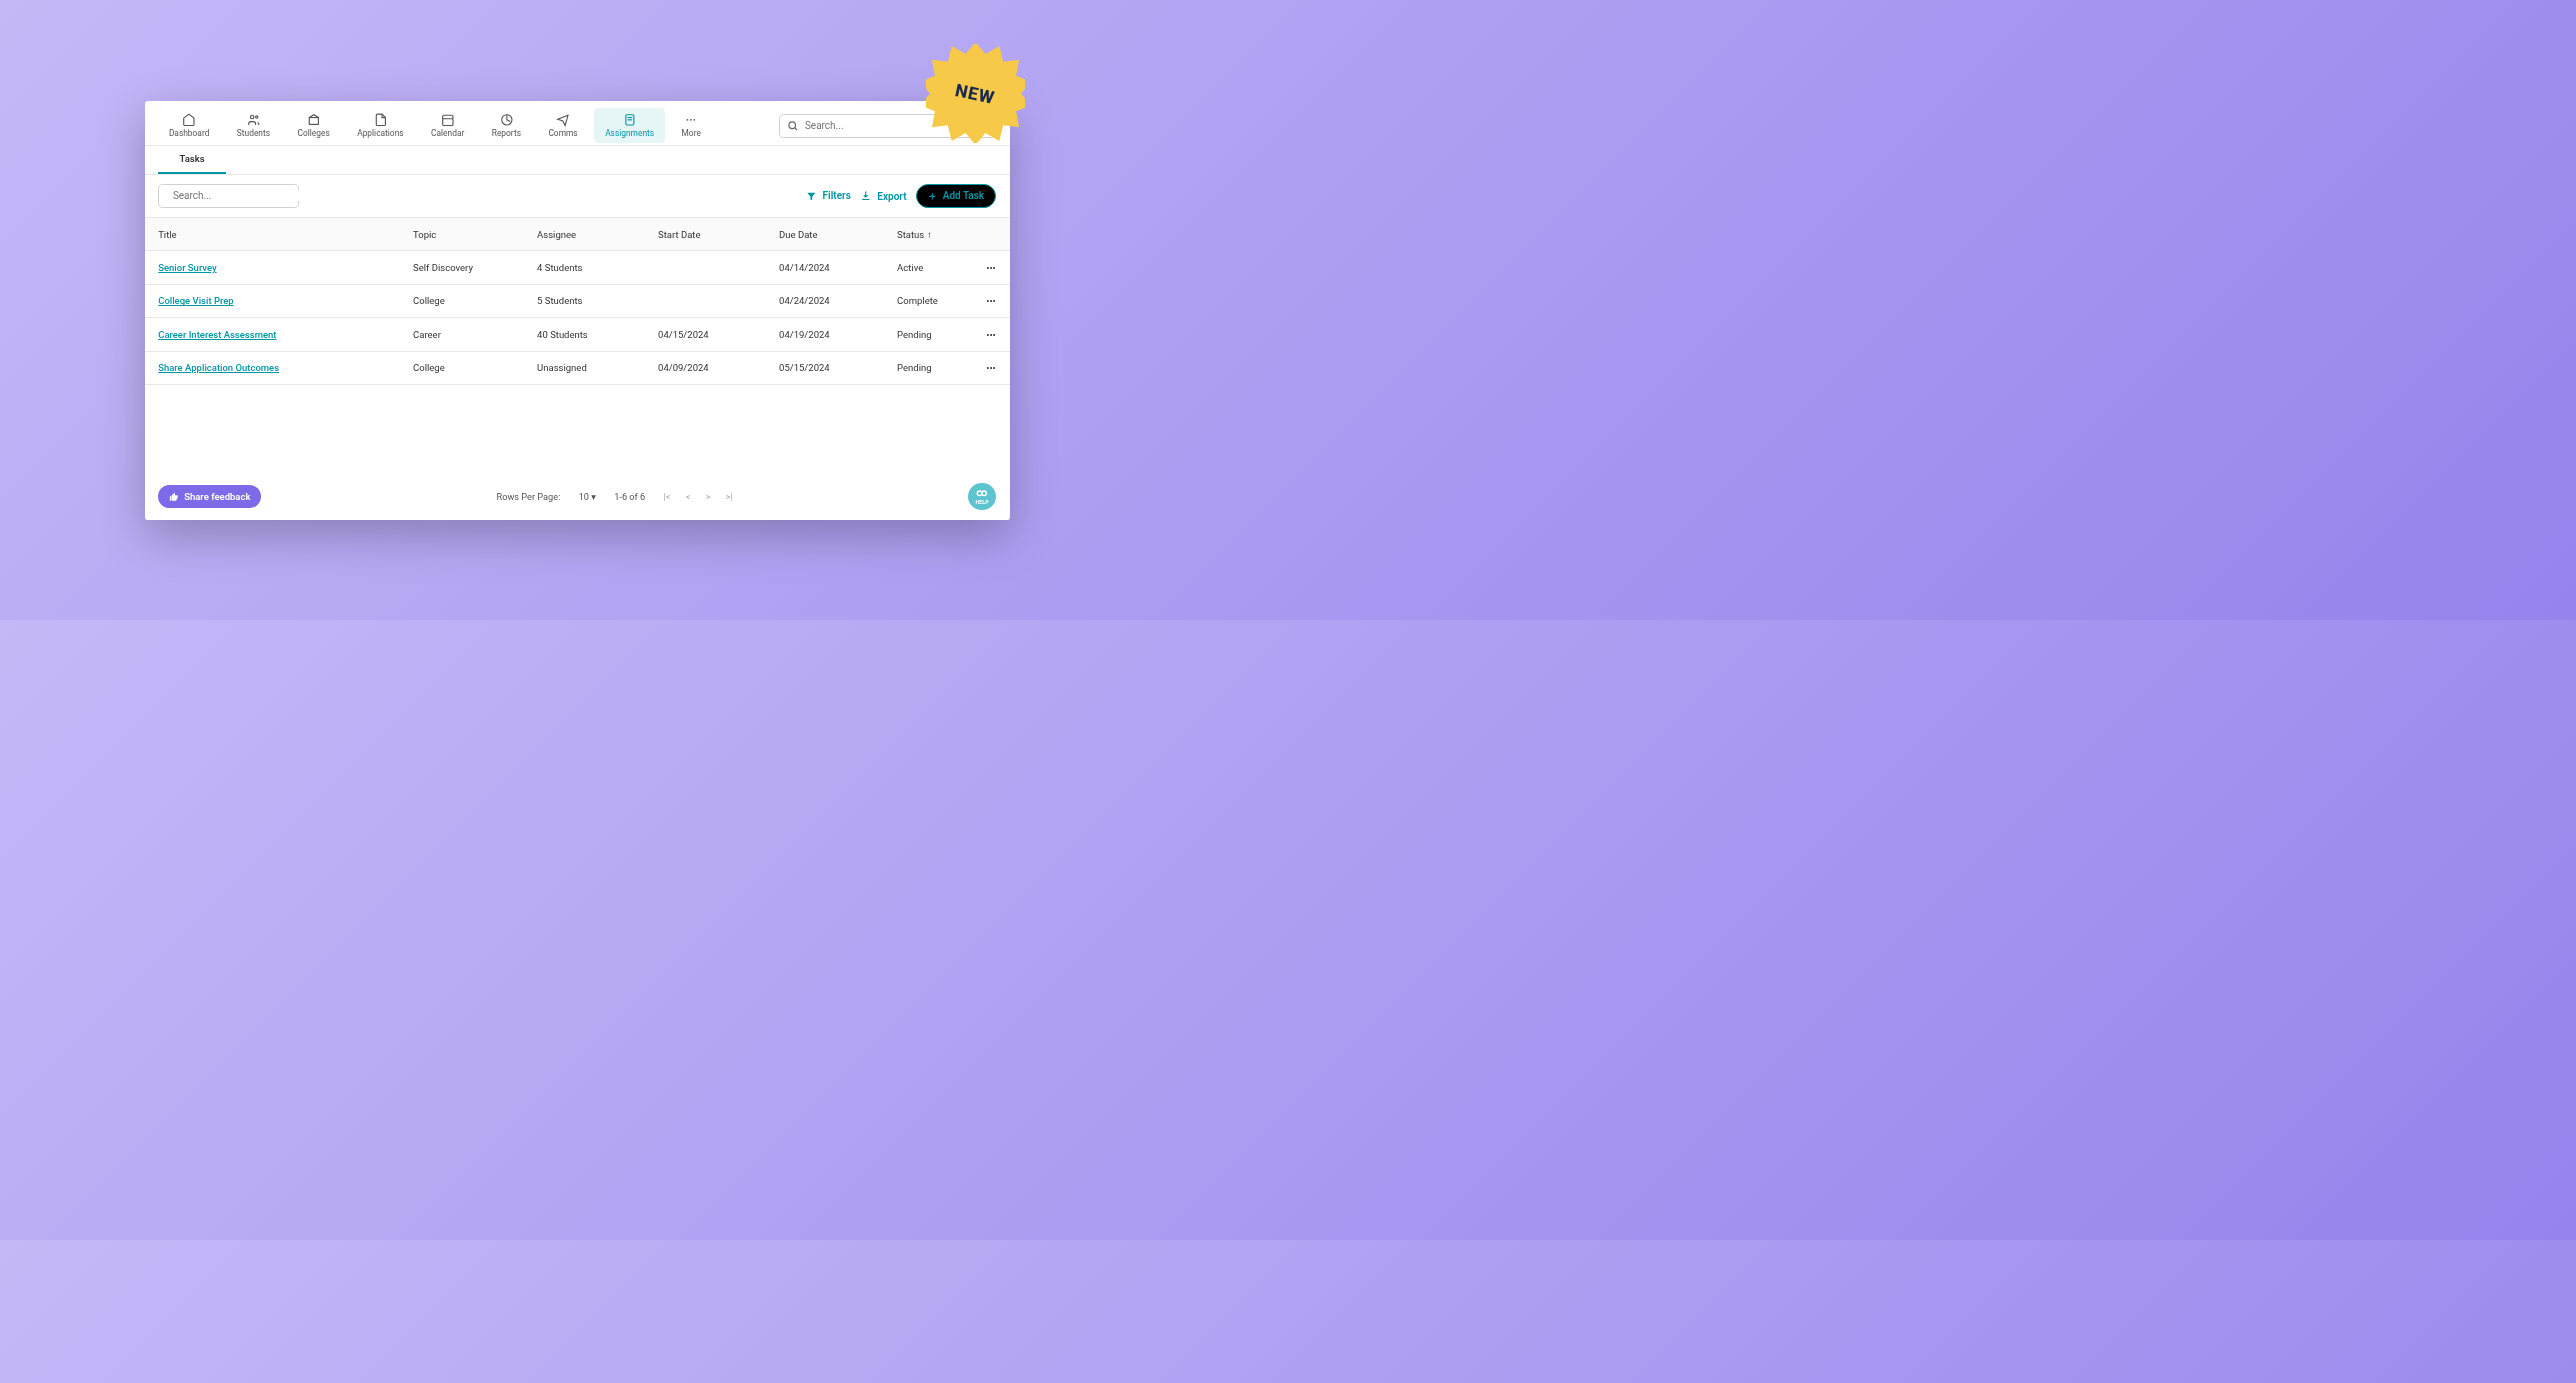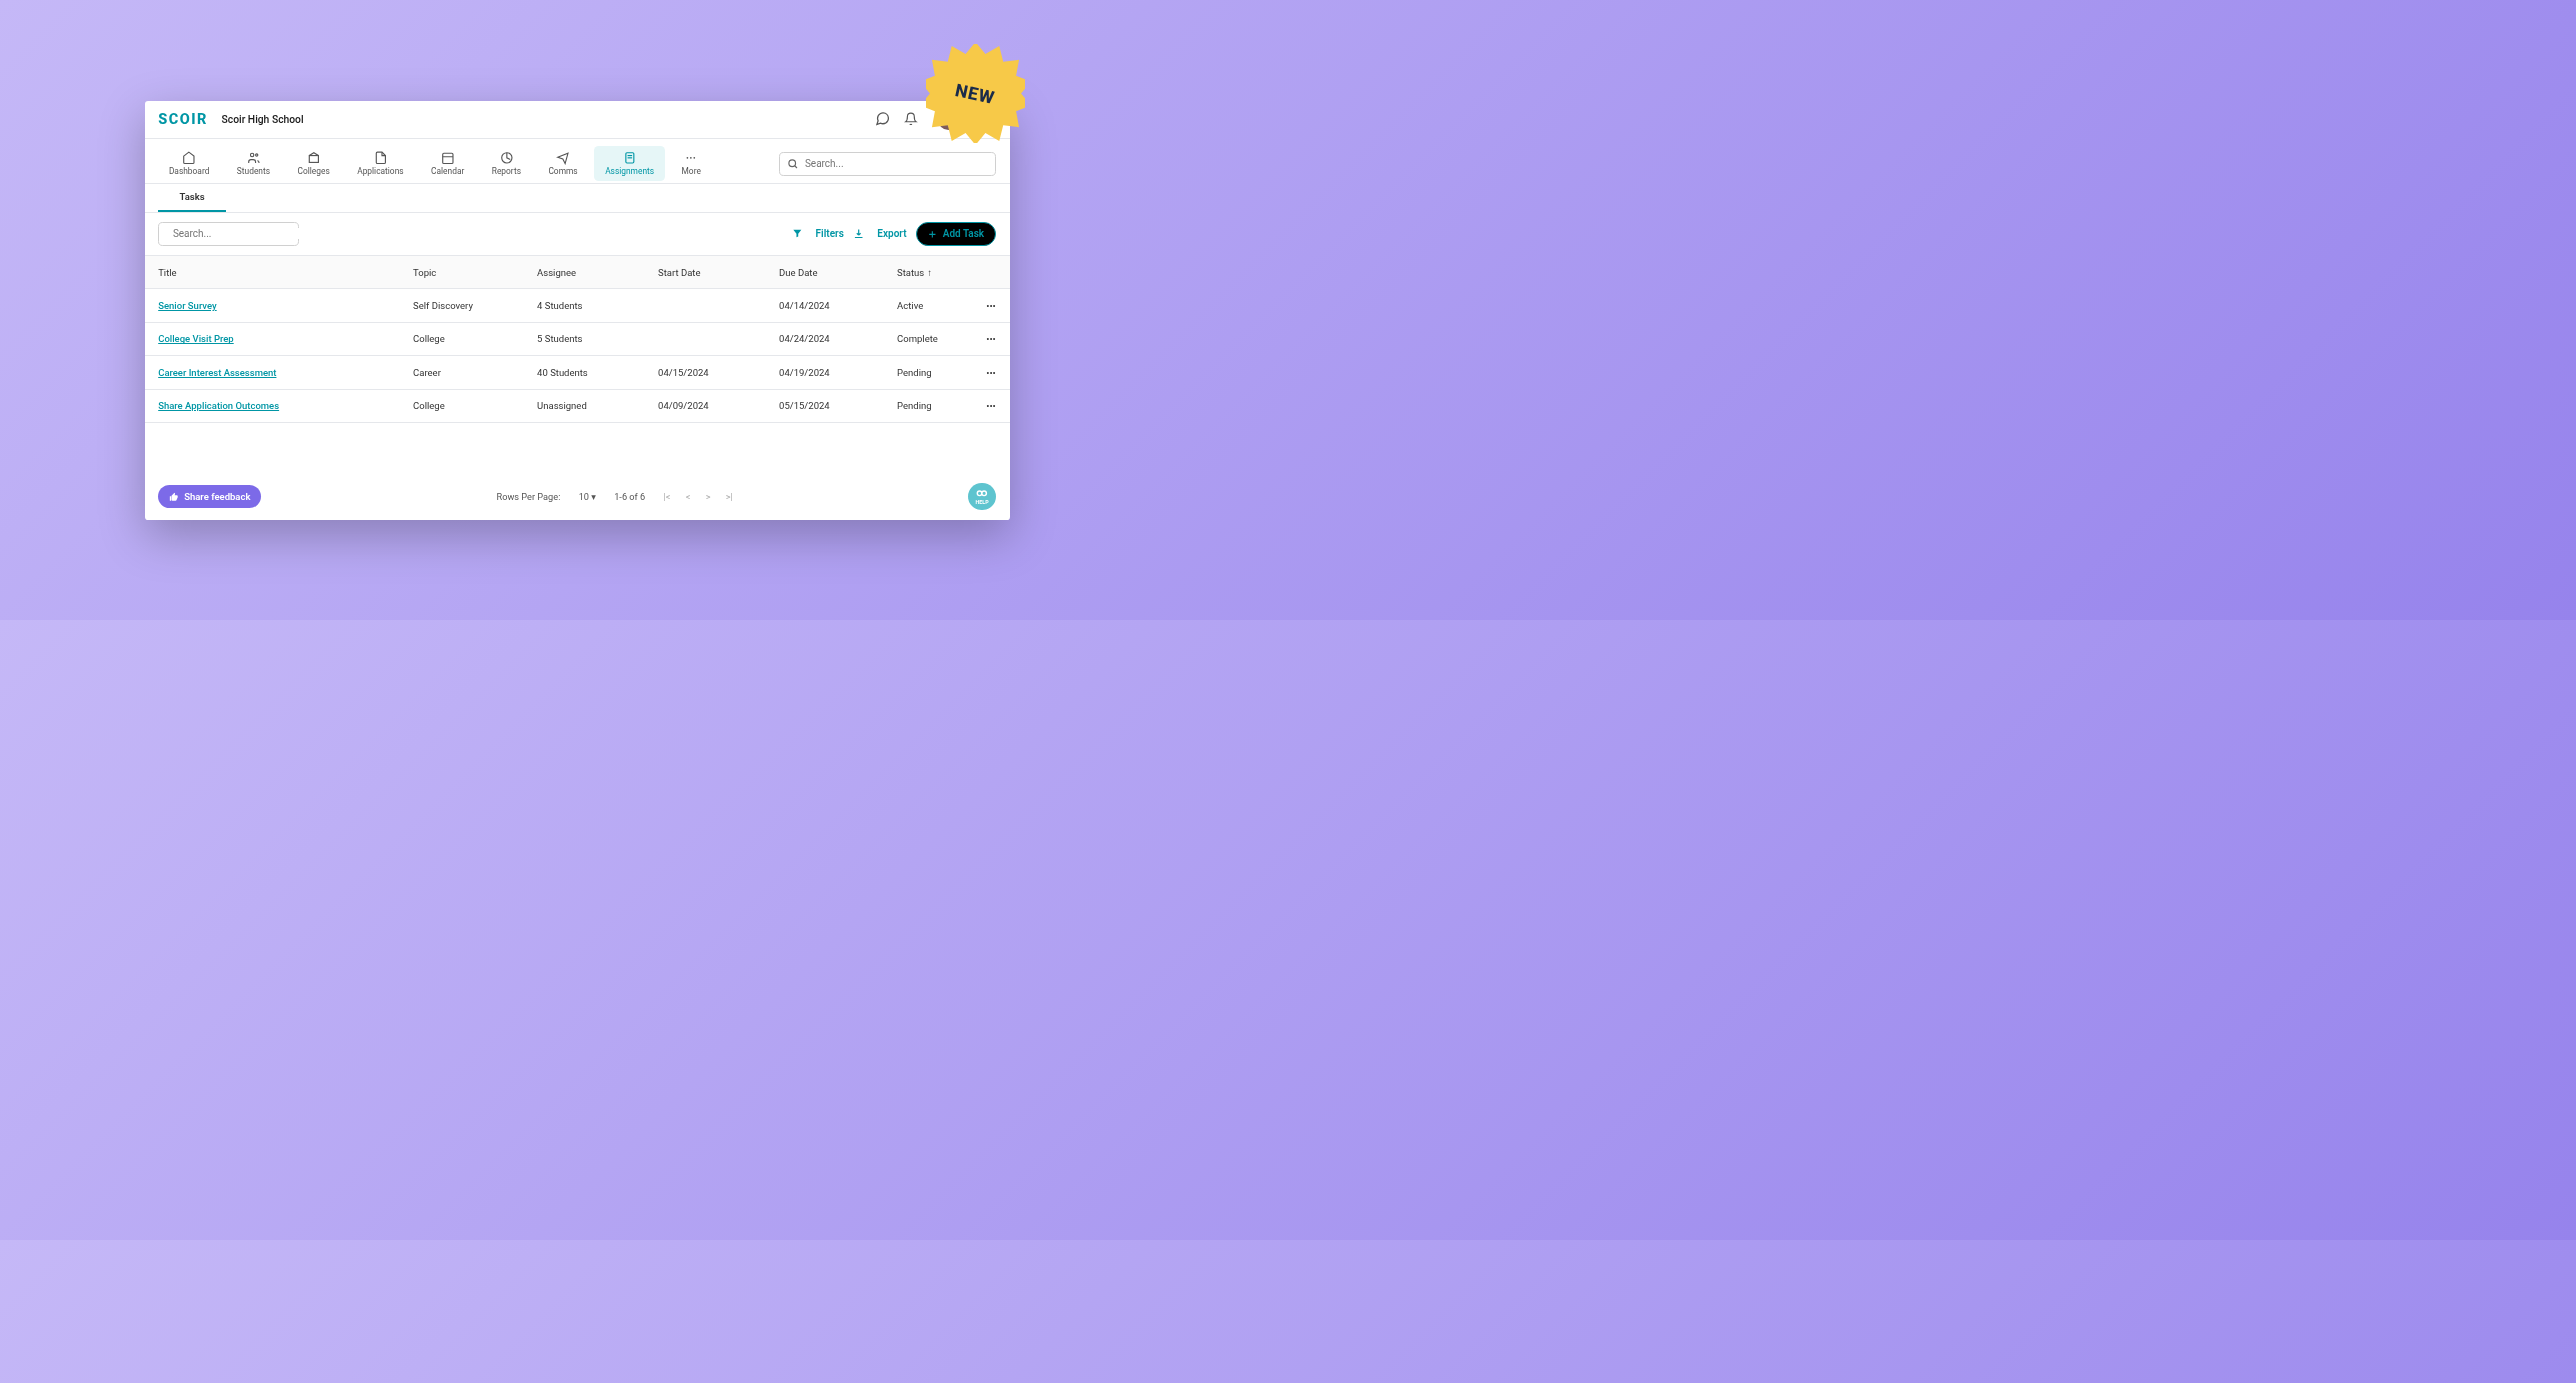--- a/index.html
+++ b/index.html
@@ -18,21 +18,21 @@
 .nav-item svg { width: 13.7px; height: 13.7px; }
 .nav-spacer { flex: 1; }
 .search-box { display: flex; align-items: center; border: 0.8px solid #d0d0d0; border-radius: 4.6px; padding: 5.3px 7.6px; width: 217px; gap: 6.1px; }
 .search-box input { border: none; outline: none; font-size: 10px; flex: 1; }
 .sub-tabs { display: flex; padding: 0 13.7px; border-bottom: 0.8px solid #e5e7eb; }
 .sub-tab { padding: 7.6px 21.4px; font-size: 9.5px; font-weight: 600; color: #333; border-bottom: 2.3px solid #0096a5; }
 .toolbar { display: flex; align-items: center; padding: 9.2px 13.7px; gap: 9.2px; }
 .small-search { display: flex; align-items: center; border: 0.8px solid #d0d0d0; border-radius: 4.6px; padding: 5.3px 7.6px; width: 141px; gap: 6.1px; }
 .small-search input { border: none; outline: none; font-size: 10px; flex: 1; }
 .toolbar-spacer { flex: 1; }
-.tool-link { display: flex; align-items: flex-start; gap: 13px; color: #0096a5; font-size: 10px; font-weight: 600; cursor: pointer; }
+.tool-link { display: flex; align-items: flex-end; gap: 6px; color: #0096a5; font-size: 10px; font-weight: 600; cursor: pointer; }
 .add-btn { display: flex; align-items: center; gap: 4.6px; border: 1.1px solid #0096a5; color: #0096a5; border-radius: 13.7px; padding: 5.3px 10.7px; font-size: 10px; font-weight: 600; cursor: pointer; background: #000000; }
 table.data { width: 100%; border-collapse: collapse; }
 table.data th { text-align: left; font-size: 9.5px; font-weight: 400; color: #333; padding: 10.7px 7.6px; border-top: 0.8px solid #e5e7eb; border-bottom: 0.8px solid #e5e7eb; background: #fafafa; }
 table.data th:first-child { padding-left: 13.7px; }
 table.data td { font-size: 9.5px; color: #333; padding: 10.7px 7.6px; border-bottom: 0.8px solid #e5e7eb; }
 table.data td:first-child { padding-left: 13.7px; }
 table.data td.title-cell a { color: #0096a5; text-decoration: underline; font-weight: 500; }
 .actions-cell { text-align: right; padding-right: 13.7px !important; color: #888; }
 .footer { display: flex; align-items: center; padding: 9.2px 13.7px; gap: 13.7px; margin-top: auto; }
 .feedback-btn { background: #7c6ae8; color: #fff; border: none; border-radius: 13.7px; padding: 6.1px 10.7px; font-size: 9.5px; font-weight: 600; display: flex; align-items: center; gap: 5.3px; cursor: pointer; }
@@ -49,38 +49,20 @@
 
 <div class="new-badge">
   <svg viewBox="0 0 100 100">
       <polygon fill="#f7c948" points="50,0 60,12 74,4 78,20 94,18 91,34 106,40 96,52 106,64 91,70 94,86 78,84 74,100 60,92 50,104 40,92 26,100 22,84 6,86 9,70 -6,64 4,52 -6,40 9,34 6,18 22,20 26,4 40,12" transform="translate(0,-2)"></polygon>
     </svg>
   <span>NEW</span>
 </div>
 
 <div class="app-window">
 
-  <div class="top-bar">
-    <div class="logo">SCOIR</div>
-    <div class="school-name">Scoir High School</div>
-    <div class="top-bar-spacer"></div>
-    <div class="top-icon">
-      <svg width="15.3" height="15.3" viewBox="0 0 24 24" fill="none" stroke="currentColor" stroke-width="2">
-          <path d="M21 11.5a8.38 8.38 0 0 1-.9 3.8 8.5 8.5 0 0 1-7.6 4.7 8.38 8.38 0 0 1-3.8-.9L3 21l1.9-5.7a8.38 8.38 0 0 1-.9-3.8 8.5 8.5 0 0 1 4.7-7.6 8.38 8.38 0 0 1 3.8-.9h.5a8.48 8.48 0 0 1 8 8v.5z"></path>
-        </svg>
-    </div>
-    <div class="top-icon">
-      <svg width="13.7" height="13.7" viewBox="0 0 24 24" fill="none" stroke="currentColor" stroke-width="2">
-          <path d="M18 8A6 6 0 0 0 6 8c0 7-3 9-3 9h18s-3-2-3-9"></path>
-          <path d="M13.73 21a2 2 0 0 1-3.46 0"></path>
-        </svg>
-    </div>
-    <div class="avatar" style="background:linear-gradient(#a88,#755);"></div>
-    <div class="user-name">An...</div>
-  </div>
 
   <div class="nav-bar">
     <div class="nav-item">
       <svg viewBox="0 0 24 24" fill="none" stroke="currentColor" stroke-width="2">
           <path d="M3 9l9-7 9 7v11a2 2 0 0 1-2 2H5a2 2 0 0 1-2-2z"></path>
         </svg>
       <span>Dashboard</span>
     </div>
     <div class="nav-item">
       <svg viewBox="0 0 24 24" fill="none" stroke="currentColor" stroke-width="2">

